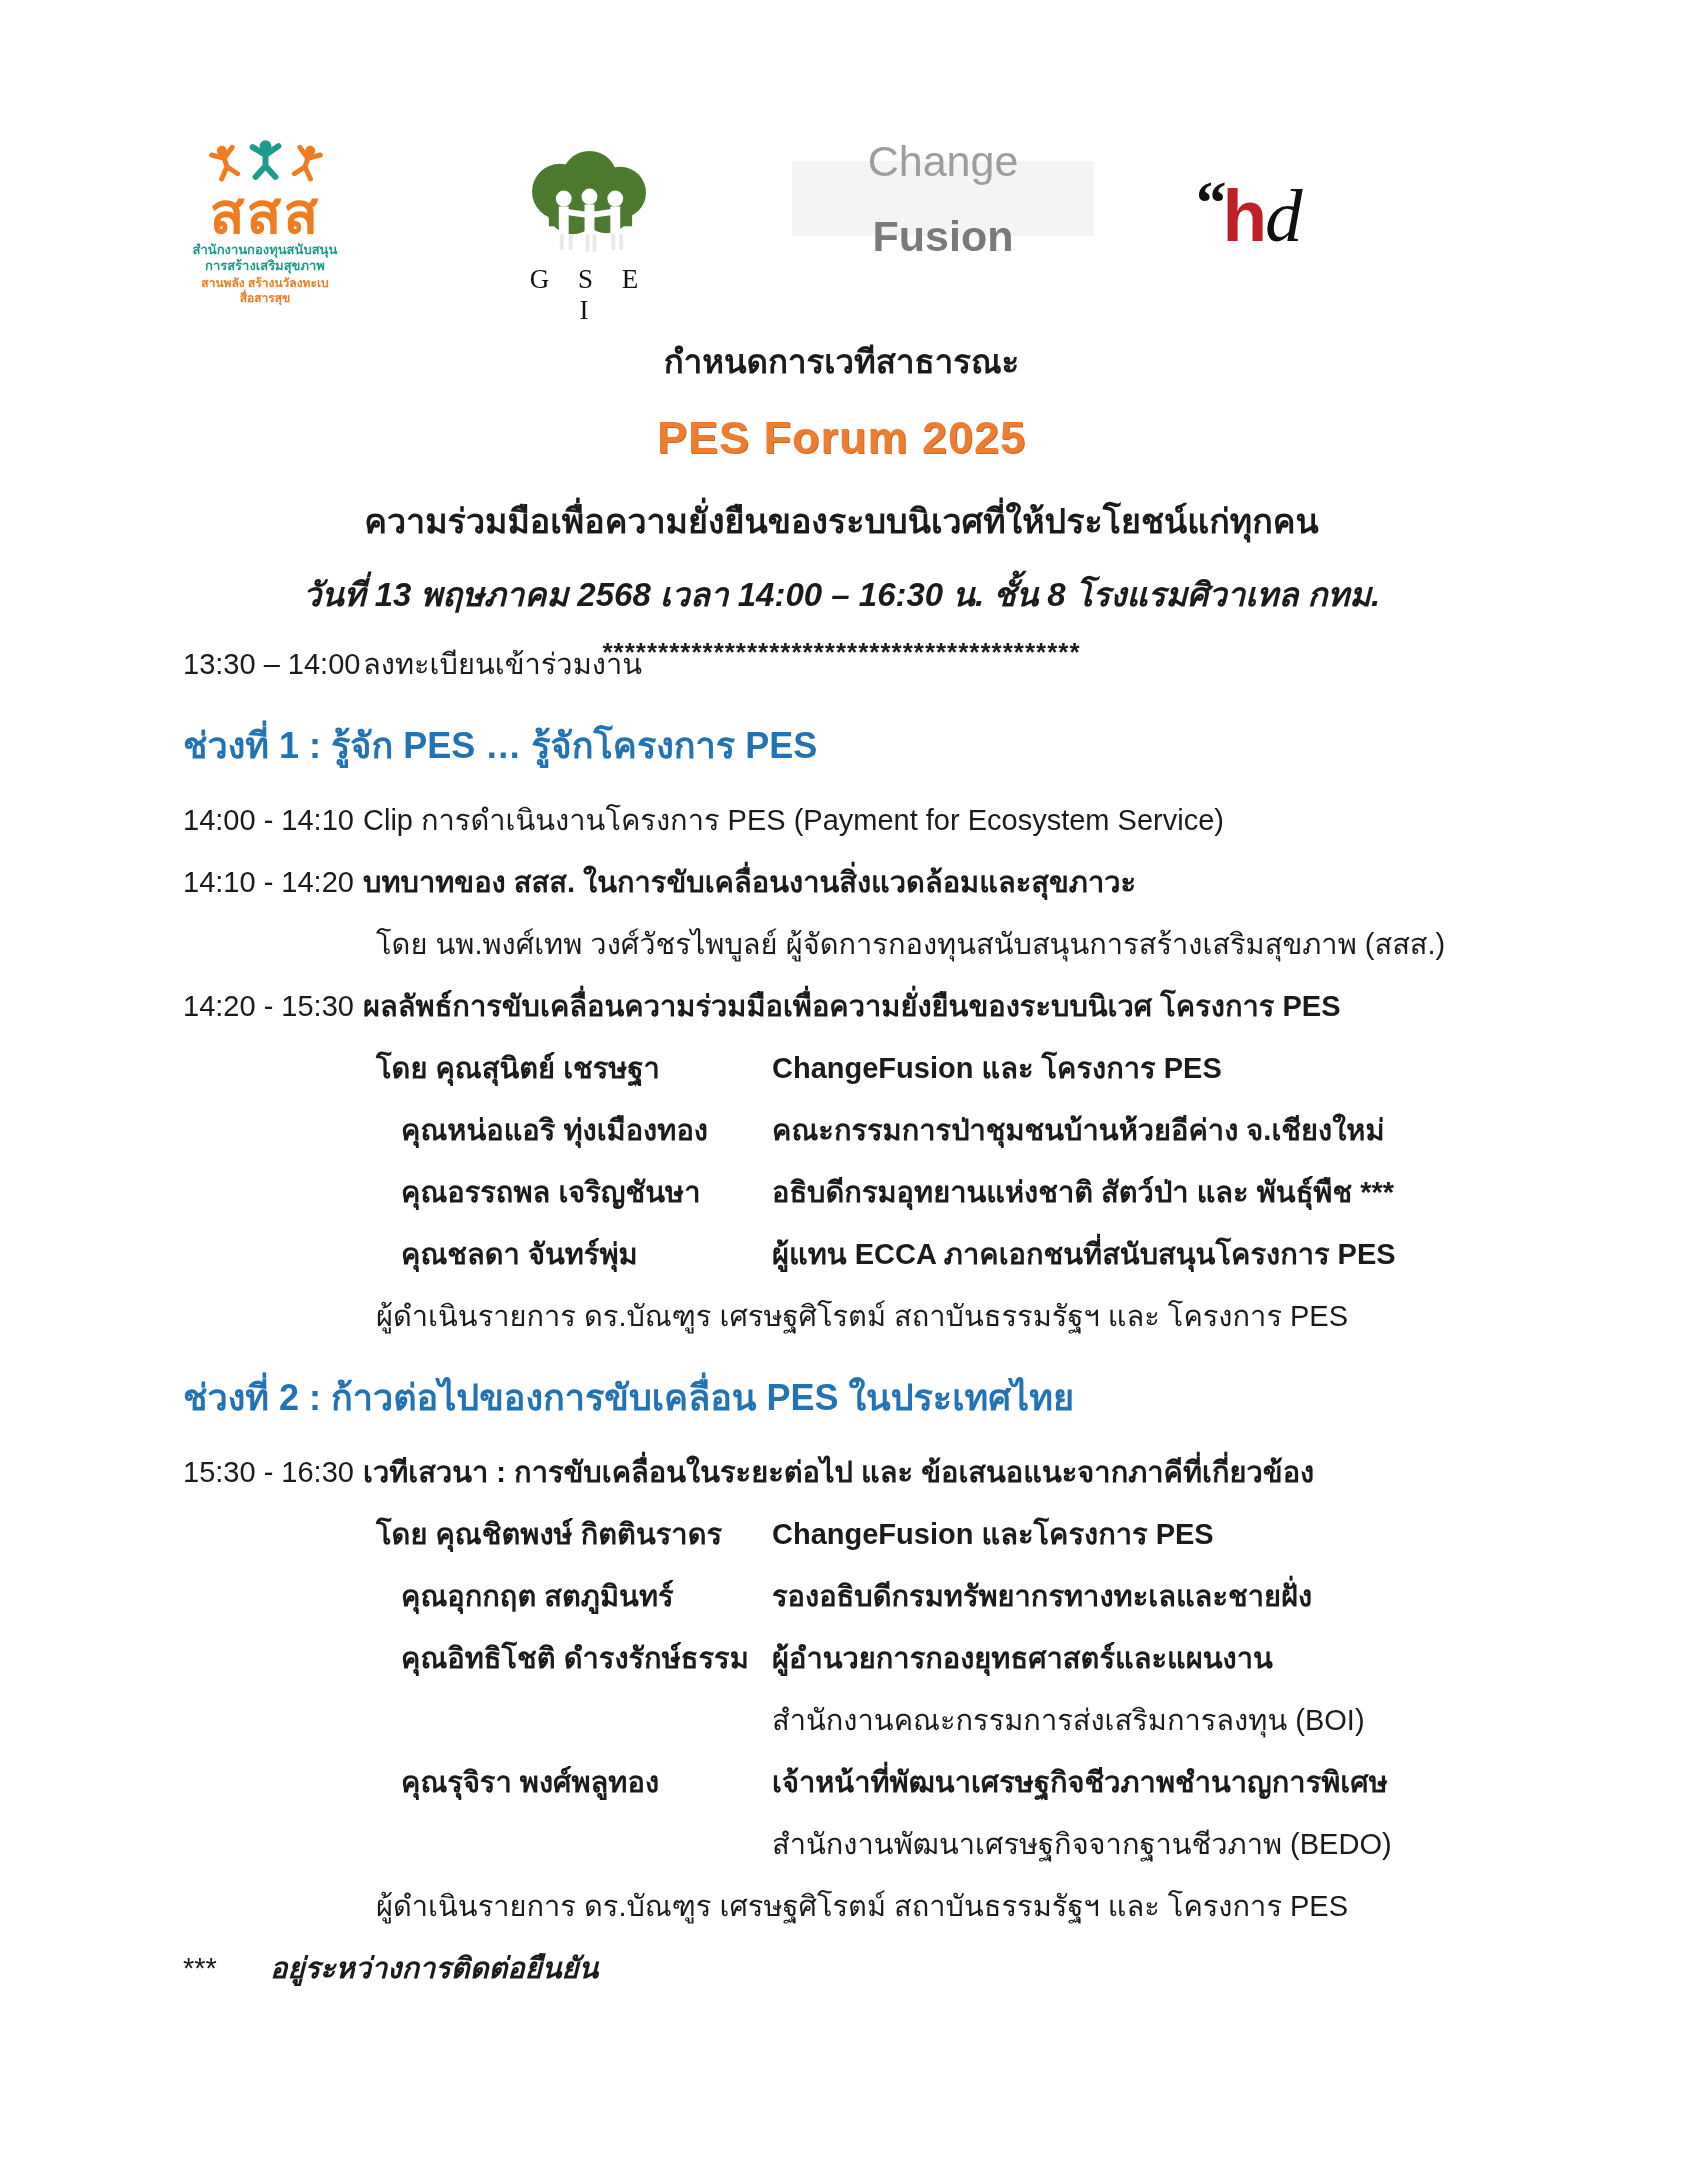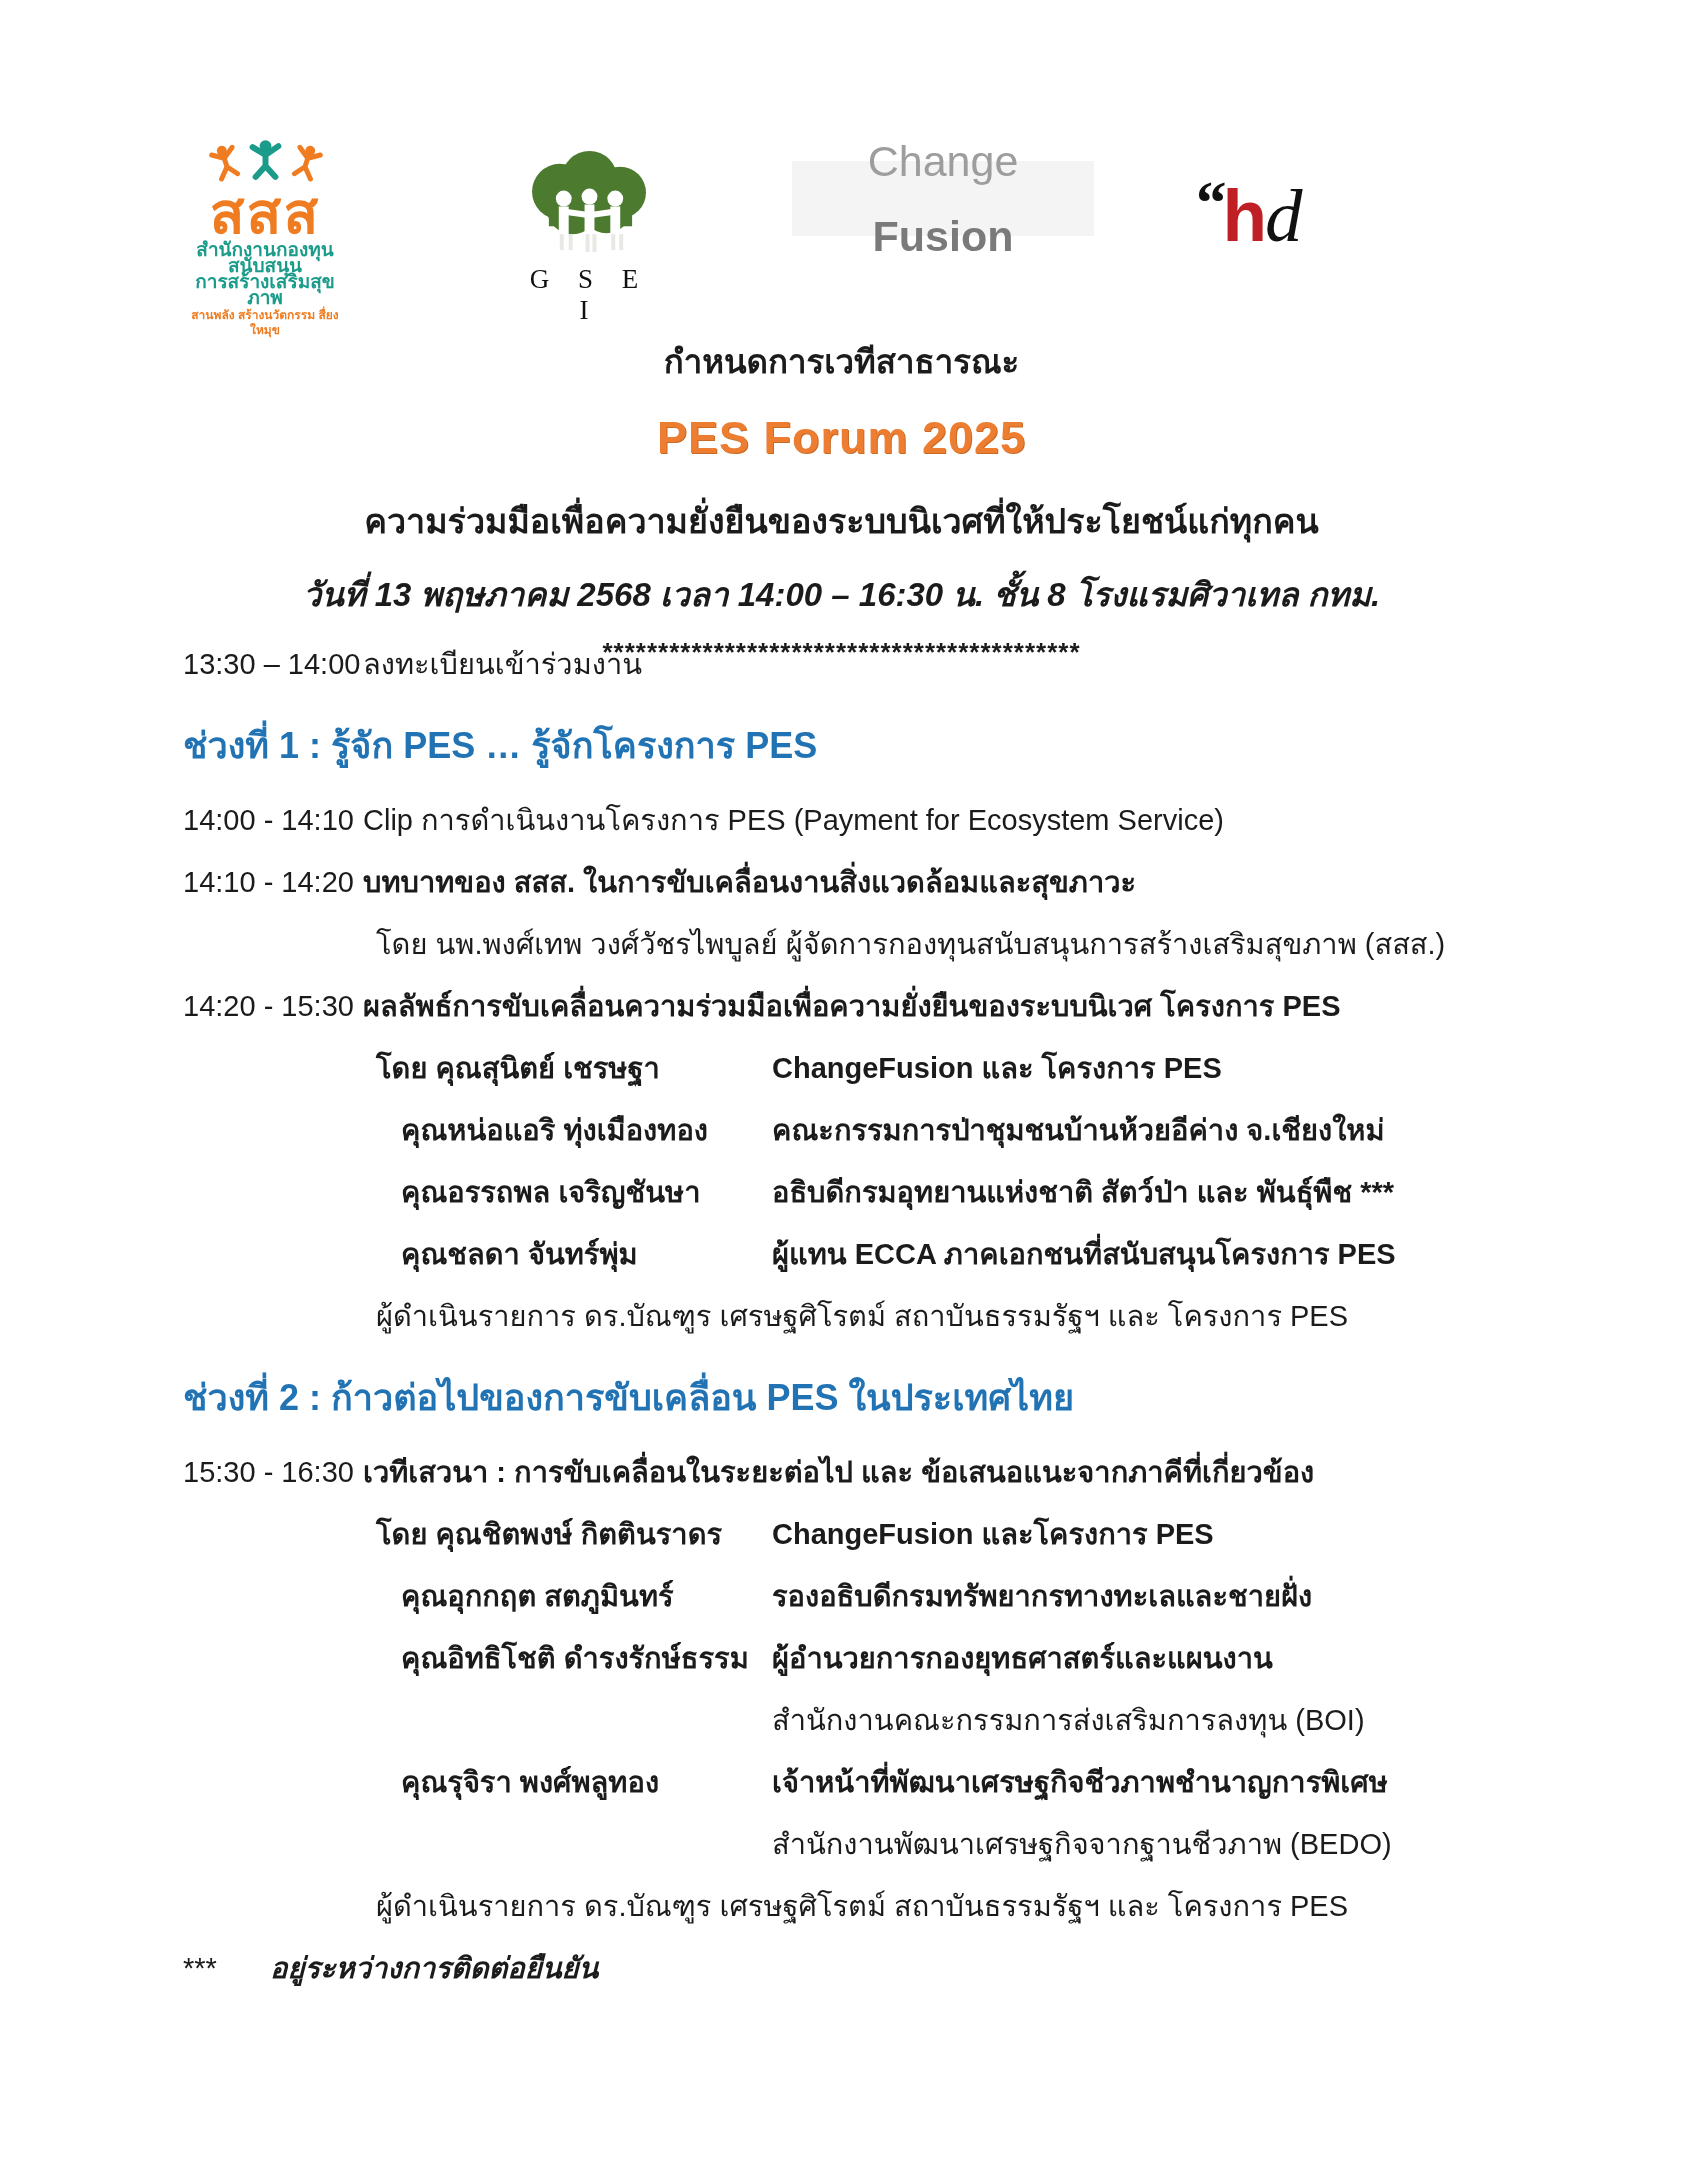--- a/index.html
+++ b/index.html
@@ -7,21 +7,21 @@
     position:relative; width:1683px; height:2178px; margin:0 auto;
     background:#ffffff; overflow:hidden;
     font-family:"Liberation Sans", sans-serif; color:#1b1b1b;
   }
 
   
   .logo { position:absolute; }
   .sss-logo { left:186px; top:137px; width:158px; text-align:center; }
   .sss-figures { height:48px; }
   .sss-letters { font-size:57px; font-weight:bold; color:#ef7c21; line-height:57px; letter-spacing:2px; }
-  .sss-sub { font-size:19px; font-weight:bold; color:#1b9b8a; line-height:16px; }
+  .sss-sub { font-size:13px; font-weight:bold; color:#1b9b8a; line-height:16px; }
   .sss-sub3 { font-size:12px; font-weight:bold; color:#ef7c21; line-height:15px; margin-top:2px; }
 
   .gsei-logo { left:515px; top:147px; width:149px; text-align:center; }
   .gsei-caption { font-family:"Liberation Serif", serif; font-size:27px; letter-spacing:11px; color:#111; margin-top:4px; }
 
   .cf-logo {
     left:792px; top:161px; width:302px; height:75px;
     background:#f4f4f4; display:flex; align-items:center; justify-content:center;
     font-size:43px; line-height:75px;flex-direction:column;
   }
@@ -77,21 +77,21 @@
         </g>
         <g stroke="#ef7c21" stroke-width="5" stroke-linecap="round" fill="#ef7c21" transform="translate(116,26) rotate(18)">
           <circle cx="0" cy="-13" r="5" stroke="none"></circle>
           <path d="M0,-7 L0,4 M0,-5 L-11,-13 M0,-5 L11,-12 M0,4 L-8,14 M0,4 L9,14" fill="none"></path>
         </g>
       </svg>
     </div>
     <div class="sss-letters">สสส</div>
     <div class="sss-sub">สำนักงานกองทุนสนับสนุน</div>
     <div class="sss-sub">การสร้างเสริมสุขภาพ</div>
-    <div class="sss-sub3">สานพลัง สร้างนวัตกรรม สื่ยงใหมุข</div>
+    <div class="sss-sub3">สานพลัง สร้างนวัลงทะเบ สื่อสารสุข</div>
   </div>
 
   <div class="logo gsei-logo">
     <div>
       <svg width="149" height="109" viewBox="0 0 150 110">
         <g fill="#4c7a2e">
           <circle cx="45" cy="45" r="28"></circle>
           <circle cx="75" cy="32" r="28"></circle>
           <circle cx="106" cy="46" r="26"></circle>
           <circle cx="58" cy="62" r="26"></circle>

